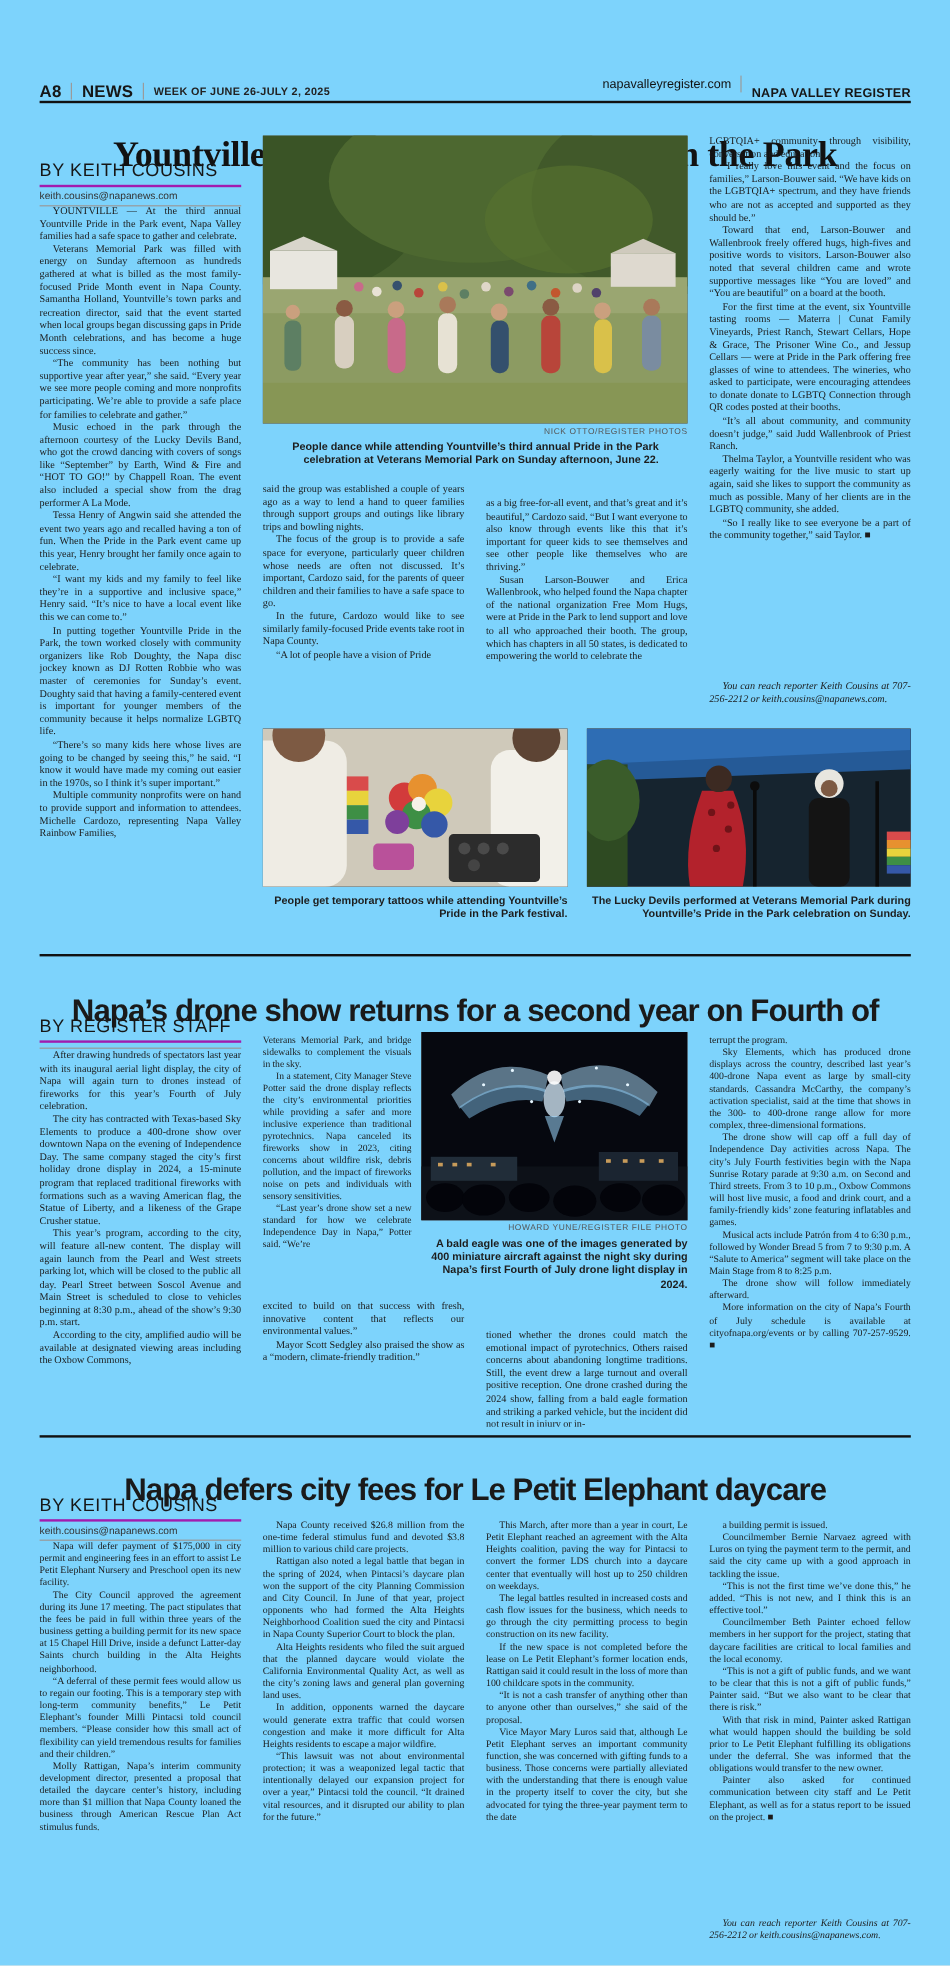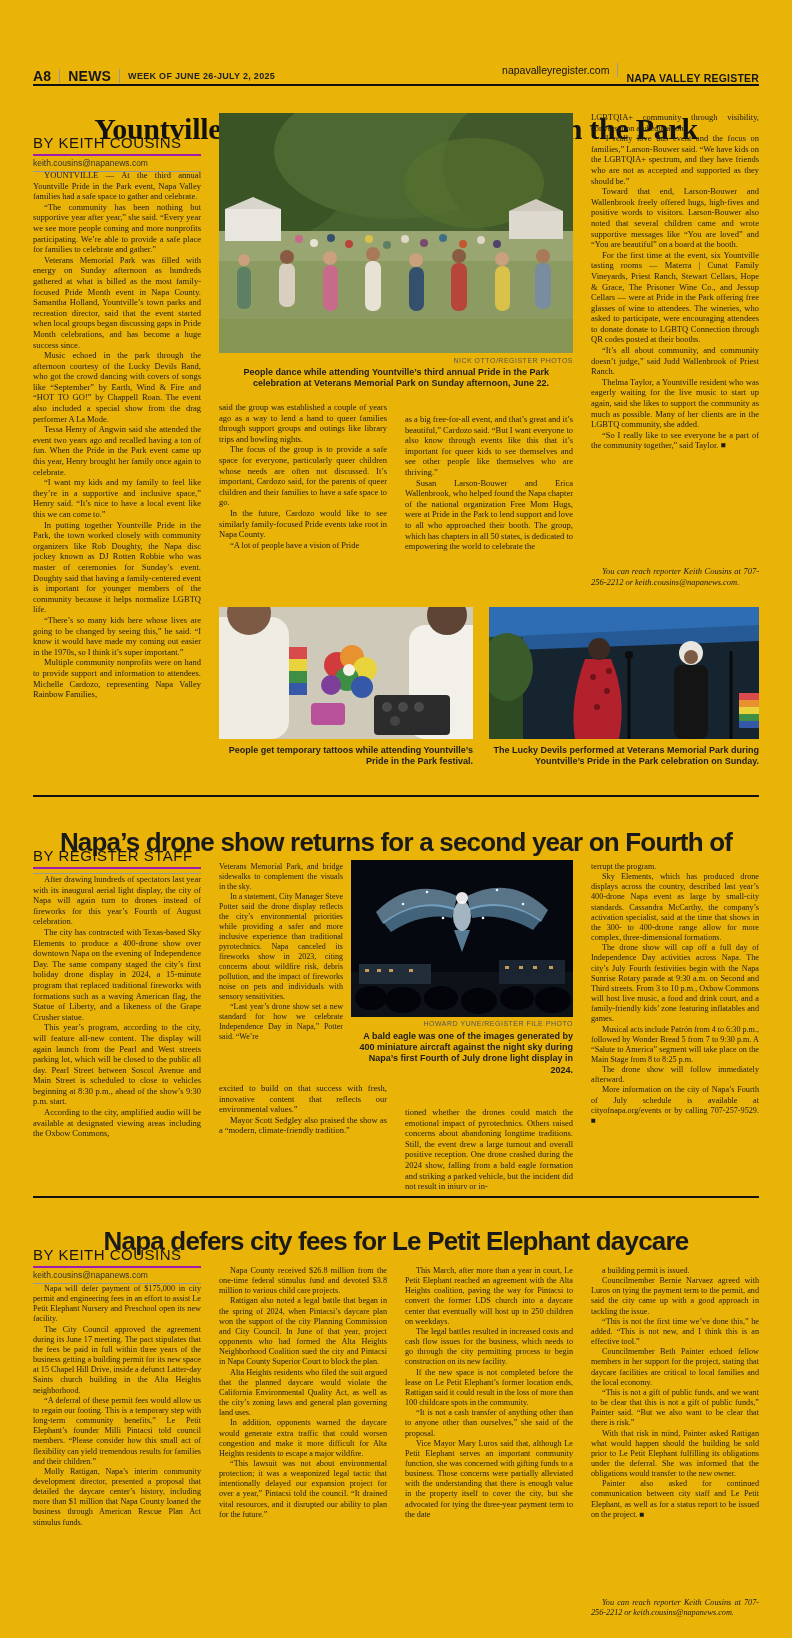--- a/index.html
+++ b/index.html
@@ -1,16 +1,16 @@
 <!DOCTYPE html>
 <html lang="en"><head>
 <meta charset="utf-8">
 <style>
   html,body{margin:0;padding:0;background:#e8e8e6;}
-  .page{position:relative;width:792px;height:1638px;background:#eab308;color:#161616;
+  .page{position:relative;width:792px;height:1638px;background:#7dd3fc;color:#161616;
         font-family:"Liberation Serif",serif;overflow:hidden;margin:0 auto;}
   
   .mast{position:absolute;left:33px;top:56px;width:726px;display:flex;justify-content:space-between;align-items:flex-end;
         font-family:"Liberation Sans",sans-serif;}
   .mast-left,.mast-right{display:flex;align-items:center;gap:8px;}
   .mast-page,.mast-section{font-size:14px;font-weight:800;letter-spacing:.2px;}
   .mast-week{font-size:9px;font-weight:700;letter-spacing:.3px;color:#222;}
   .mast-site{font-size:10.5px;color:#111;text-align:center;}
   .mast-paper{font-size:10.5px;font-weight:800;letter-spacing:.2px;margin-top:16px;}
   .vrule{display:inline-block;width:1px;height:14px;background:#9a9a9a;}
@@ -63,22 +63,22 @@
 
   <h1 class="headline-serif" style="top:92px">Yountville hosts family-centric Pride in the Park</h1>
 
   <div class="byline" style="left:33px;top:134px">
     <div class="byline-name">BY KEITH COUSINS</div>
     <div class="byline-email">keith.cousins@napanews.com</div>
   </div>
 
   <div class="coltext" style="left:33px;top:170px;width:168px;height:620px">
       <p>YOUNTVILLE — At the third annual Yountville Pride in the Park event, Napa Valley families had a safe space to gather and celebrate.</p>
+      <p>Veterans Memorial Park was filled with energy on Sunday afternoon as hundreds gathered at what is billed as the most family-focused Pride Month event in Napa County. Samantha Holland, Yountville’s town parks and recreation director, said that the event started when local groups began discussing gaps in Pride Month celebrations, and has become a huge success since.</p>
       <p>“The community has been nothing but supportive year after year,” she said. “Every year we see more people coming and more nonprofits participating. We’re able to provide a safe place for families to celebrate and gather.”</p>
-      <p>Veterans Memorial Park was filled with energy on Sunday afternoon as hundreds gathered at what is billed as the most family-focused Pride Month event in Napa County. Samantha Holland, Yountville’s town parks and recreation director, said that the event started when local groups began discussing gaps in Pride Month celebrations, and has become a huge success since.</p>
       <p>Music echoed in the park through the afternoon courtesy of the Lucky Devils Band, who got the crowd dancing with covers of songs like “September” by Earth, Wind &amp; Fire and “HOT TO GO!” by Chappell Roan. The event also included a special show from the drag performer A La Mode.</p>
       <p>Tessa Henry of Angwin said she attended the event two years ago and recalled having a ton of fun. When the Pride in the Park event came up this year, Henry brought her family once again to celebrate.</p>
       <p>“I want my kids and my family to feel like they’re in a supportive and inclusive space,” Henry said. “It’s nice to have a local event like this we can come to.”</p>
       <p>In putting together Yountville Pride in the Park, the town worked closely with community organizers like Rob Doughty, the Napa disc jockey known as DJ Rotten Robbie who was master of ceremonies for Sunday’s event. Doughty said that having a family-centered event is important for younger members of the community because it helps normalize LGBTQ life.</p>
       <p>“There’s so many kids here whose lives are going to be changed by seeing this,” he said. “I know it would have made my coming out easier in the 1970s, so I think it’s super important.”</p>
       <p>Multiple community nonprofits were on hand to provide support and information to attendees. Michelle Cardozo, representing Napa Valley Rainbow Families,</p>
     </div>
 
   <figure class="photo" style="left:219px;top:113px;width:354px;height:240px">
     <svg viewBox="0 0 354 240" preserveAspectRatio="none">
@@ -222,21 +222,21 @@
   <div class="hrule" style="top:795px"></div>
 
   <h2 class="headline-sans" style="top:805px">Napa’s drone show returns for a second year on Fourth of July</h2>
 
   <div class="byline" style="left:33px;top:847px">
     <div class="byline-name">BY REGISTER STAFF</div>
     <div style="height:4px;border-bottom:1px solid #999"></div>
   </div>
 
   <div class="coltext" style="left:33px;top:874px;width:168px;height:314px">
-      <p>After drawing hundreds of spectators last year with its inaugural aerial light display, the city of Napa will again turn to drones instead of fireworks for this year’s Fourth of August celebration.</p>
+      <p>After drawing hundreds of spectators last year with its inaugural aerial light display, the city of Napa will again turn to drones instead of fireworks for this year’s Fourth of July celebration.</p>
       <p>The city has contracted with Texas-based Sky Elements to produce a 400-drone show over downtown Napa on the evening of Independence Day. The same company staged the city’s first holiday drone display in 2024, a 15-minute program that replaced traditional fireworks with formations such as a waving American flag, the Statue of Liberty, and a likeness of the Grape Crusher statue.</p>
       <p>This year’s program, according to the city, will feature all-new content. The display will again launch from the Pearl and West streets parking lot, which will be closed to the public all day. Pearl Street between Soscol Avenue and Main Street is scheduled to close to vehicles beginning at 8:30 p.m., ahead of the show’s 9:30 p.m. start.</p>
       <p>According to the city, amplified audio will be available at designated viewing areas including the Oxbow Commons,</p>
     </div>
 
   <div class="coltext cont narrow" style="left:219px;top:862px;width:124px;height:218px">
       <p>Veterans Memorial Park, and bridge sidewalks to complement the visuals in the sky.</p>
       <p>In a statement, City Manager Steve Potter said the drone display reflects the city’s environmental priorities while providing a safer and more inclusive experience than traditional pyrotechnics. Napa canceled its fireworks show in 2023, citing concerns about wildfire risk, debris pollution, and the impact of fireworks noise on pets and individuals with sensory sensitivities.</p>
       <p>“Last year’s drone show set a new standard for how we celebrate Independence Day in Napa,” Potter said. “We’re</p>
     </div>

